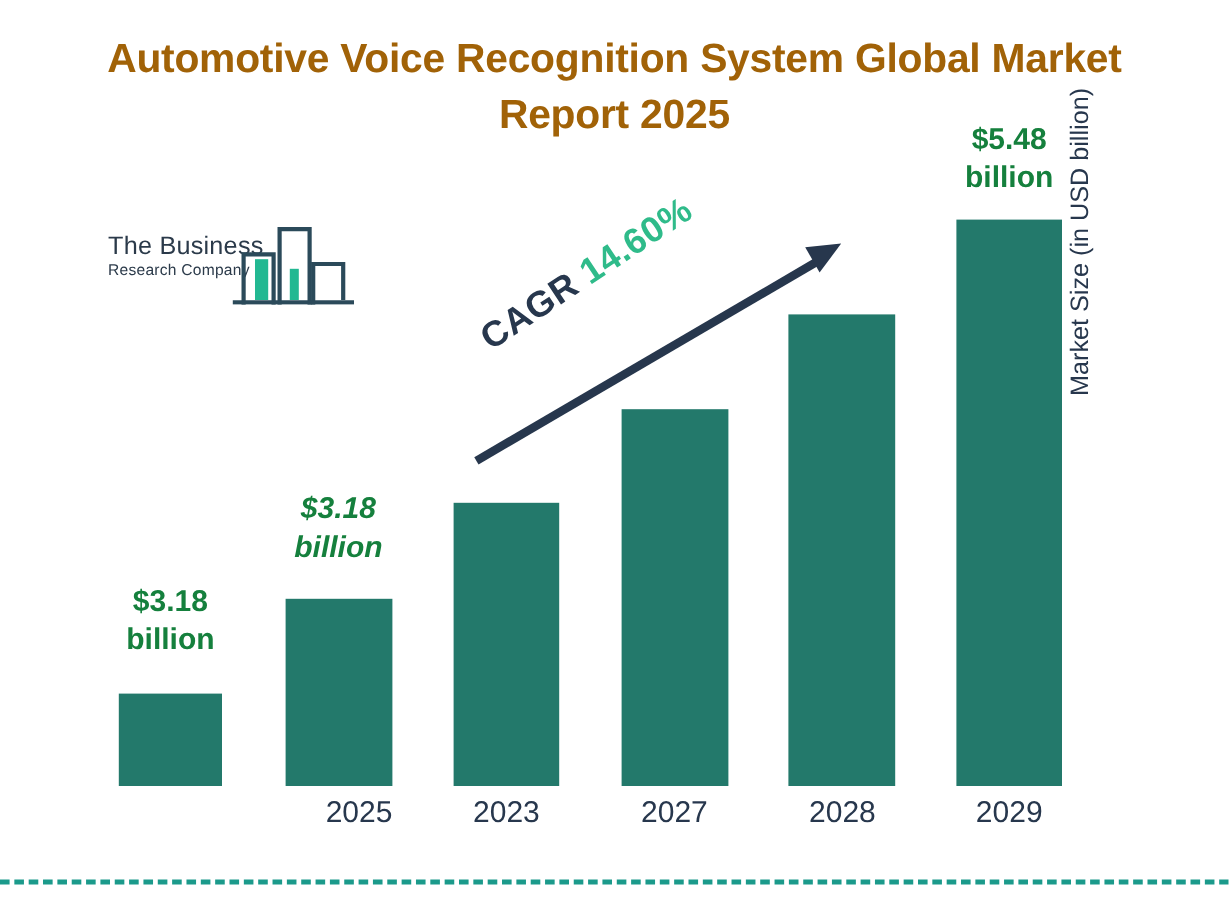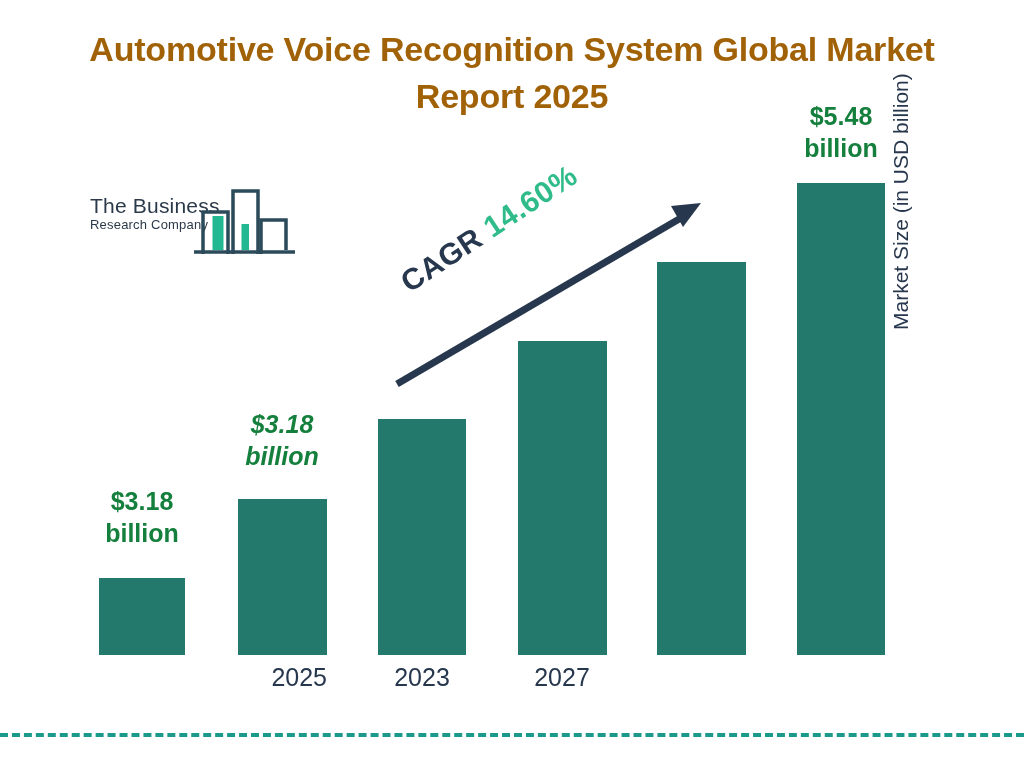--- a/index.html
+++ b/index.html
@@ -177,20 +177,22 @@
     <div class="bar-value" style="left:82px; top:485px; width:120px;">$3.18
 billion</div>
     <div class="bar-value" style="left:222px; top:408px; width:120px;font-style:italic;">$3.18
 billion</div>
     <div class="bar-value" style="left:781px; top:100px; width:120px;">$5.48
 billion</div>
 
     <div class="x-tick" style="left:207px; top:662px; width:120px;text-align:right;">2025</div>
     <div class="x-tick" style="left:362px; top:662px; width:120px;">2023</div>
     <div class="x-tick" style="left:502px; top:662px; width:120px;">2027</div>
+    <div class="x-tick" style="left:642px; top:662px; width:120px;">2028</div>
+    <div class="x-tick" style="left:781px; top:662px; width:120px;">2029</div>
 
     <svg id="cagr-arrow" width="1024" height="768">
       <line x1="397" y1="384" x2="686" y2="215" stroke="#27374d" stroke-width="7" stroke-linecap="butt"></line>
       <polygon points="701,203 671,206 683,227" fill="#27374d"></polygon>
     </svg>
 
     <div id="cagr-annotation">
       <span class="cagr-word">CAGR</span>
       <span class="cagr-value">14.60%</span>
     </div>

